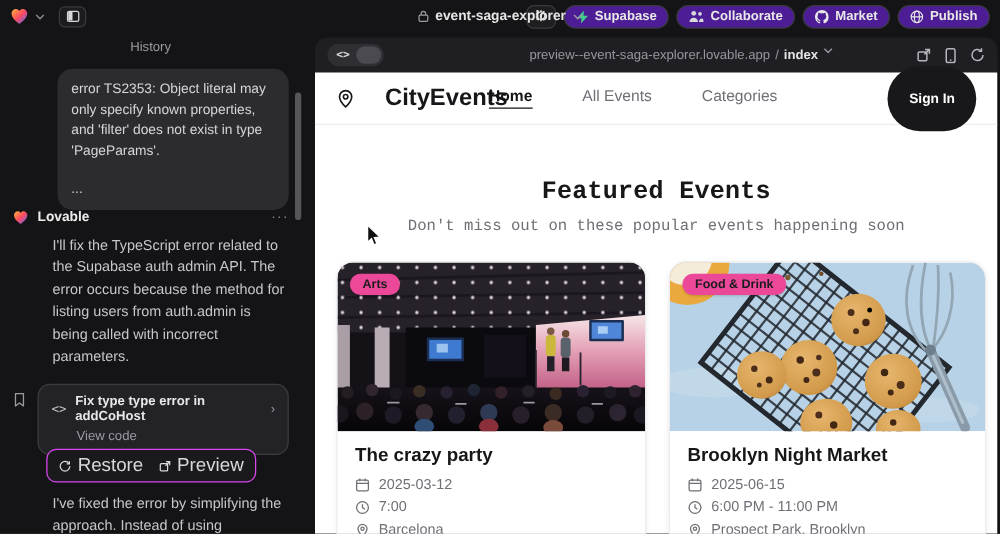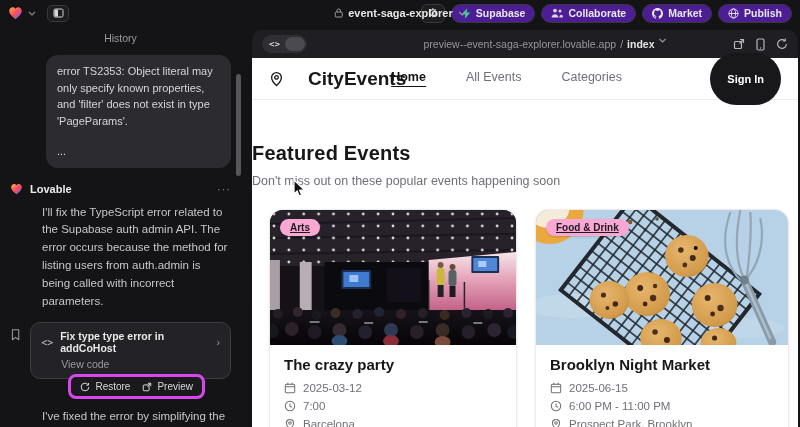--- a/index.html
+++ b/index.html
@@ -16,61 +16,61 @@
   .gear-btn { width:24px; height:19px; border:1px solid #3a3a3e; border-radius:6px; background:#1e1e21; color:#e0e0e0; font-size:12px; display:flex; align-items:center; justify-content:center; }
 
   
   .sidebar { position:absolute; top:26px; left:0; width:245px; bottom:0; overflow:hidden; }
   .tabbar { display:flex; margin:2px 10px 0 6px; height:19px; }
   .tab { flex:1; display:flex; align-items:center; justify-content:center; font-size:10.5px; color:#9a9aa0; border-radius:6px; }
   .tab.active { background:#3e3e43; color:#ececec; font-weight:600; }
   .messages { padding:8px 14px 0 10px; }
   .bubble { margin-left:36px; background:#2c2c30; border-radius:12px; padding:8px 11px; color:#d6d6d9; font-size:11px; line-height:1.5; }
   .bubble .more { margin-top:14px; color:#cfcfd2; }
-  .asst-head { display:flex; align-items:center; gap:7px; margin-top:15px; }
+  .asst-head { display:flex; align-items:center; gap:7px; }
   .asst-name { font-size:11px; font-weight:700; color:#ececec; }
   .dots { margin-left:auto; color:#8a8a90; font-size:11px; letter-spacing:1px; }
   .para { margin-top:9px; font-size:11.5px; line-height:1.55; color:#c7c7cb;margin-left:32px; }
   .code-inline { font-family:"DejaVu Sans Mono", monospace; font-size:9.5px; background:#2b2b30; border-radius:3px; padding:0 3px; color:#d6d6d9; }
   .chip-row { display:flex; align-items:flex-start; gap:9px; margin-top:12px; }
   .code-card { background:#232327; border:1px solid #3c3c41; border-radius:10px; padding:7px 10px 8px 10px; }
   .cc-top { display:flex; align-items:center; gap:7px; font-size:10.5px; font-weight:700; color:#e8e8e8; }
   .cc-code { font-family:"DejaVu Sans Mono", monospace; color:#c0c0c5; font-size:10px; font-weight:400; }
   .cc-chev { color:#9a9aa0; font-weight:400; }
   .cc-sub { margin:4px 0 0 20px; font-size:10.5px; color:#9a9aa0; }
-  .actionbar { display:flex; align-items:center; gap:12px; background:#1a1a1d; border:3px solid #d946ef; border-radius:8px; padding:4px 9px; width:fit-content; margin:-5px 26px 0 auto; position:relative; font-size:10px; color:#d8d8db; }
+  .actionbar { display:flex; align-items:center; gap:12px; background:#1a1a1d; border:1px solid #d946ef; border-radius:8px; padding:4px 9px; width:fit-content; margin:-5px 26px 0 auto; position:relative; font-size:15px; color:#d8d8db; }
   .act { display:flex; align-items:center; gap:5px; }
   .side-scroll { position:absolute; top:48px; right:4px; width:5px; height:102px; border-radius:3px; background:#55555a; }
 
   
   .preview { position:absolute; top:30px; left:252px; right:2px; bottom:0; background:#1f1f23; border-radius:10px 10px 0 0; overflow:hidden; }
   .ptoolbar { height:28px; display:flex; align-items:center; padding:0 10px; }
   .code-toggle { display:flex; align-items:center; background:#2e2e33; border-radius:10px; height:18px; padding:0 2px 0 7px; gap:5px; }
   .code-toggle .glyph { font-family:"DejaVu Sans Mono", monospace; font-size:9px; color:#d8d8db; font-weight:700; }
   .code-toggle .knob { width:20px; height:14px; border-radius:8px; background:#4a4a50; }
   .purl { position:absolute; left:50%; transform:translateX(-50%); display:flex; gap:4px; font-size:10.5px; color:#96969c;margin-left:20px; }
   .purl .page { color:#e4e4e6; font-weight:600; }
   .ptools { margin-left:auto; display:flex; align-items:center; gap:11px; color:#b6b6bc; }
 
   .appview { position:absolute; top:28px; left:0; right:0; bottom:0; background:#ffffff; color:#17171a; }
   .appheader { height:42px; display:flex; align-items:center; padding:0 17px; border-bottom:1px solid #ececee; position:relative; }
   .brand { display:flex; align-items:center; gap:24px; font-size:19px; font-weight:700; }
   .nav { position:absolute; left:50%; transform:translateX(-58%); display:flex; gap:40px; font-size:12.5px; }
   .nav .nitem { color:#6f6f76; }
   .nav .nitem.active { color:#141417; font-weight:600; border-bottom:1.5px solid #141417; padding-bottom:2px; }
   .signin { margin-left:auto; background:#18181b; color:#fff; border:none; border-radius:999px; padding:20px 17px; font-size:11px; font-weight:600; font-family:Liberation Sans, sans-serif; }
-  .hero { text-align:left; padding-top:42px; }
+  .hero { text-align:center; padding-top:42px;font-family:Liberation Mono, monospace; }
   .hero h1 { font-size:20px; font-weight:700; letter-spacing:.2px; }
   .hero p { margin-top:9px; font-size:12.5px; color:#6f6f76; }
   .cards { display:flex; gap:18px; padding:0 0 0 17px; margin-top:21px; }
   .card { border:1px solid #ececee; border-radius:14px; overflow:hidden; background:#fff; box-shadow:0 1px 4px rgba(0,0,0,.06); position:relative; flex:none; }
   .card.c1 { width:248px; } .card.c2 { width:254px; }
   .card-img { height:135px; position:relative; }
   .card-img svg { display:block; width:100%; height:100%; }
-  .badge { position:absolute; top:9px; left:10px; background:#f9a8d4; border-radius:999px; padding:3px 10px; font-size:10px; font-weight:700; color:#1b1b1e; box-shadow:0 1px 2px rgba(0,0,0,.15);text-decoration:underline; }
+  .badge { position:absolute; top:9px; left:10px; background:#ec4899; border-radius:999px; padding:3px 10px; font-size:10px; font-weight:700; color:#1b1b1e; box-shadow:0 1px 2px rgba(0,0,0,.15); }
   .card-body { padding:11px 14px; }
   .card-title { font-size:15px; font-weight:700; }
   .meta { margin-top:9px; display:flex; flex-direction:column; gap:6px; }
   .mrow { display:flex; align-items:center; gap:7px; font-size:11.5px; color:#6f6f76; }
 
   .cursor { position:absolute; left:293px; top:179px; z-index:60; pointer-events:none; }
   svg.ic { display:block; }
 </style>
 </head>
 <body>

